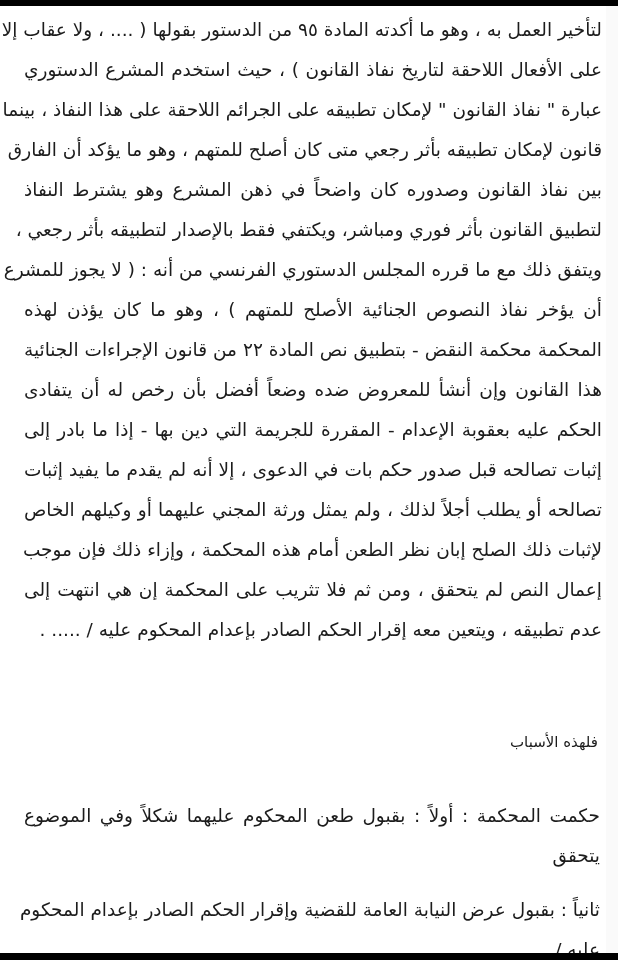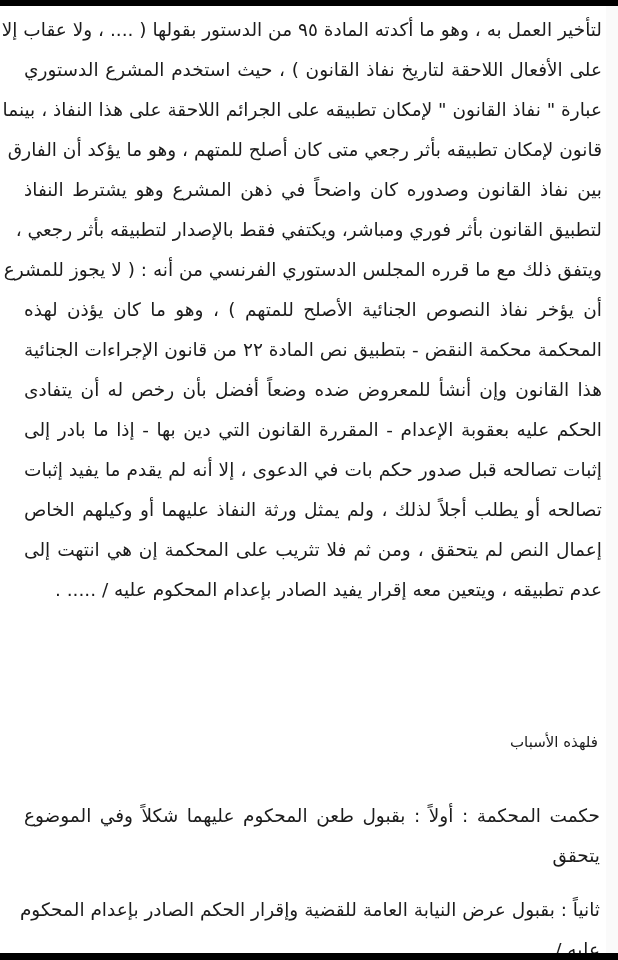--- a/index.html
+++ b/index.html
@@ -88,25 +88,26 @@
   <span class="line">لتأخير العمل به ، وهو ما أكدته المادة ٩٥ من الدستور بقولها ( .... ، ولا عقاب إلا</span>
   <span class="line">على الأفعال اللاحقة لتاريخ نفاذ القانون ) ، حيث استخدم المشرع الدستوري</span>
   <span class="line">عبارة " نفاذ القانون " لإمكان تطبيقه على الجرائم اللاحقة على هذا النفاذ ، بينما</span>
   <span class="line">قانون لإمكان تطبيقه بأثر رجعي متى كان أصلح للمتهم ، وهو ما يؤكد أن الفارق</span>
   <span class="line">بين نفاذ القانون وصدوره كان واضحاً في ذهن المشرع وهو يشترط النفاذ</span>
   <span class="line">لتطبيق القانون بأثر فوري ومباشر، ويكتفي فقط بالإصدار لتطبيقه بأثر رجعي ،</span>
   <span class="line">ويتفق ذلك مع ما قرره المجلس الدستوري الفرنسي من أنه : ( لا يجوز للمشرع</span>
   <span class="line">أن يؤخر نفاذ النصوص الجنائية الأصلح للمتهم ) ، وهو ما كان يؤذن لهذه</span>
   <span class="line">المحكمة محكمة النقض - بتطبيق نص المادة ٢٢ من قانون الإجراءات الجنائية</span>
   <span class="line">هذا القانون وإن أنشأ للمعروض ضده وضعاً أفضل بأن رخص له أن يتفادى</span>
-  <span class="line">الحكم عليه بعقوبة الإعدام - المقررة القانون التي دين بها - إذا ما بادر إلى</span>
+  <span class="line">الحكم عليه بعقوبة الإعدام - المقررة للجريمة التي دين بها - إذا ما بادر إلى</span>
   <span class="line">إثبات تصالحه قبل صدور حكم بات في الدعوى ، إلا أنه لم يقدم ما يفيد إثبات</span>
-  <span class="line">تصالحه أو يطلب أجلاً لذلك ، ولم يمثل ورثة النفاذ عليهما أو وكيلهم الخاص</span>
+  <span class="line">تصالحه أو يطلب أجلاً لذلك ، ولم يمثل ورثة المجني عليهما أو وكيلهم الخاص</span>
+  <span class="line">لإثبات ذلك الصلح إبان نظر الطعن أمام هذه المحكمة ، وإزاء ذلك فإن موجب</span>
   <span class="line">إعمال النص لم يتحقق ، ومن ثم فلا تثريب على المحكمة إن هي انتهت إلى</span>
-  <span class="line last">عدم تطبيقه ، ويتعين معه إقرار يفيد الصادر بإعدام المحكوم عليه / ..... .</span>
+  <span class="line last">عدم تطبيقه ، ويتعين معه إقرار الحكم الصادر بإعدام المحكوم عليه / ..... .</span>
 </div>
 
 <div class="heading">فلهذه الأسباب</div>
 
 <div class="ruling ruling-1">
   <span class="line">حكمت المحكمة : أولاً : بقبول طعن المحكوم عليهما شكلاً وفي الموضوع</span>
   <span class="line last">يتحقق</span>
 </div>
 
 <div class="ruling ruling-2">

